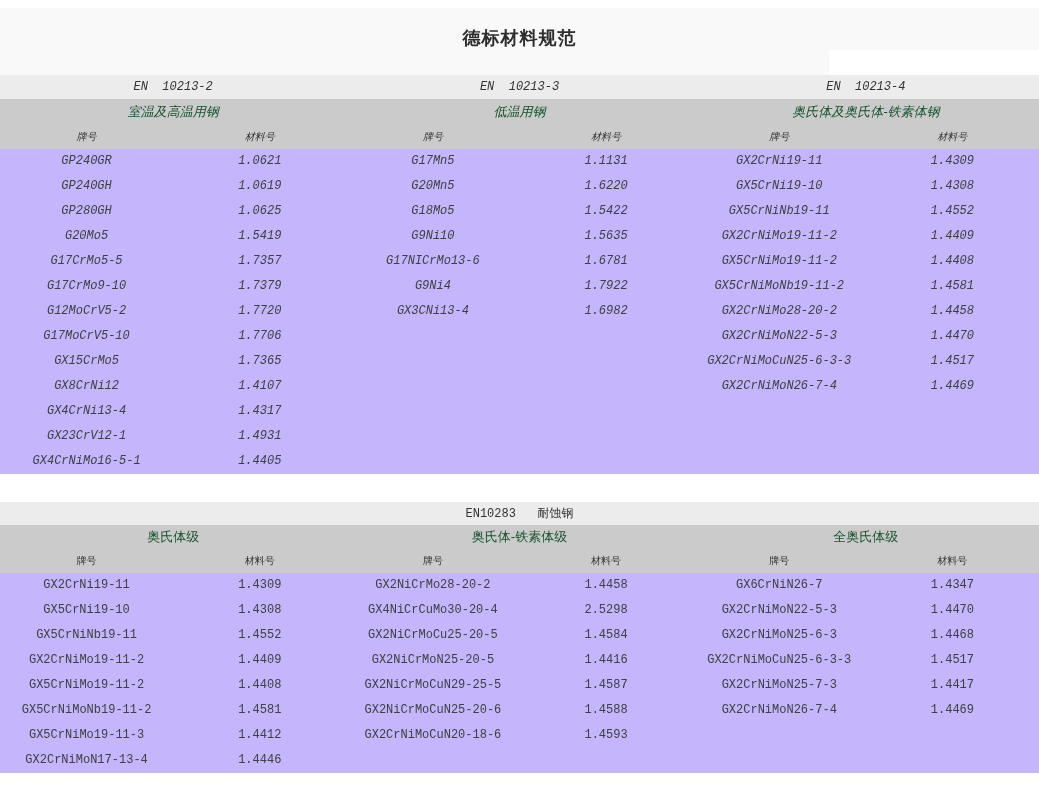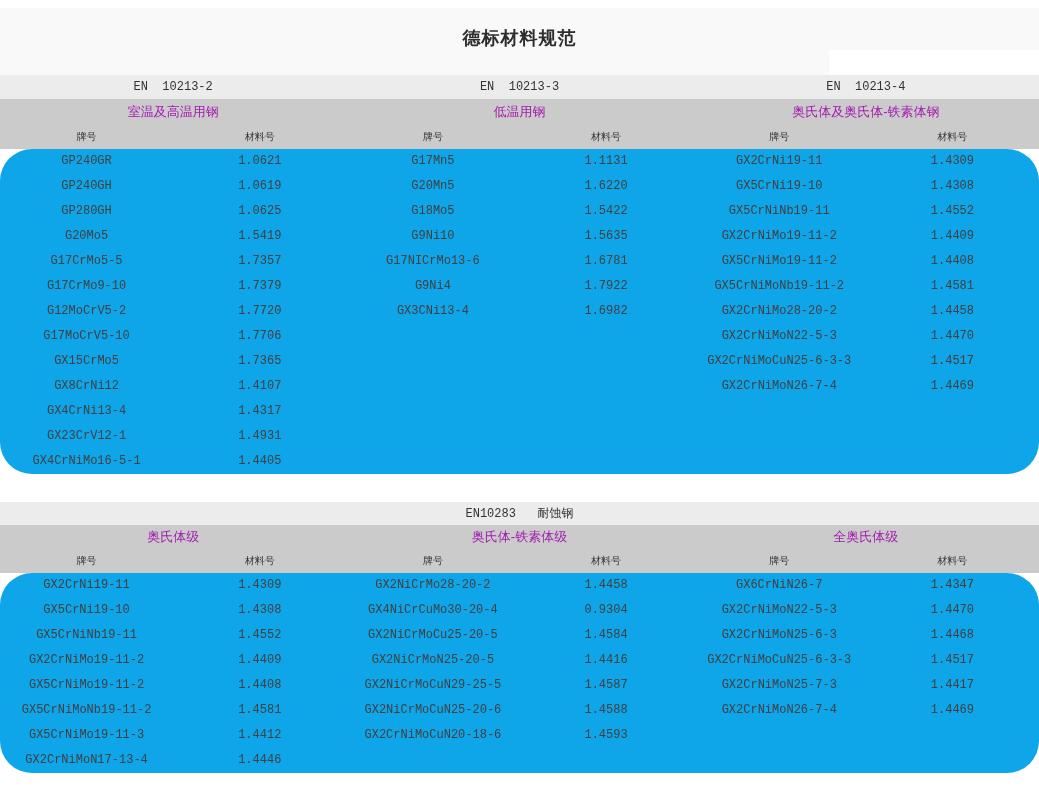--- a/index.html
+++ b/index.html
@@ -13,44 +13,44 @@
   
   .title-area { top:8px; height:67px; background:#f9f9f9; }
   .page-title {
     margin:7px; padding-top:11px; text-align:center;
     font-size:18px; font-weight:bold; color:#2d2d2d; letter-spacing:1px;
   }
   .white-box { position:absolute; left:829px; top:42px; width:210px; height:31px; background:#ffffff; }
 
   
   .section { left:0; width:1039px; }
-  .sec1 { top:75px; }
+  .sec1 { top:75px;font-style:italic; }
   .sec2 { top:502px; }
 
   .en-band { background:#ececec; display:flex; }
   .sec1 .en-band { height:24px; }
   .sec2 .en-band { height:23px; }
   .en-cell {
     flex:1; display:flex; align-items:center; justify-content:center;
     font-size:12px; color:#333333; white-space:pre;
     font-family:"Liberation Mono", "Liberation Sans", monospace;
   }
 
   .hdr-band { background:#cbcbcb; }
   .trow { display:flex; }
   .sec1 .trow { height:25px; }
   .sec2 .trow { height:24px; }
-  .t3 { flex:1; text-align:center; font-size:13px; color:#a21caf; }
+  .t3 { flex:1; text-align:center; font-size:13px; color:#14532d; }
   .sec1 .t3 { line-height:25px; }
   .sec2 .t3 { line-height:24px; }
   .t6 { width:16.6667%; text-align:center; font-size:10px; color:#333333; }
   .sec1 .t6 { line-height:25px; }
   .sec2 .t6 { line-height:24px; }
 
-  .data-band { background:#0ea5e9; display:flex; align-items:flex-start; overflow:hidden;border-radius:32px; }
+  .data-band { background:#c4b5fd; display:flex; align-items:flex-start; overflow:hidden; }
   .sec1 .data-band { height:325px; }
   .sec2 .data-band { height:200px; }
   .tcol { flex:1; }
   .drow { display:flex; height:25px; }
   .dcell {
     width:50%; text-align:center; line-height:25px; font-size:12px; color:#404040;
     font-family:"Liberation Mono", monospace; white-space:nowrap; overflow:hidden;
   }
   .gap { top:474px; height:28px; background:#ffffff; }
   .footer-strip { top:773px; height:20px; background:#ffffff; }
@@ -278,21 +278,21 @@
           <div class="dcell">1.4446</div>
         </div>
       </div>
       <div class="tcol">
         <div class="drow">
           <div class="dcell">GX2NiCrMo28-20-2</div>
           <div class="dcell">1.4458</div>
         </div>
           <div class="drow">
           <div class="dcell">GX4NiCrCuMo30-20-4</div>
-          <div class="dcell">0.9304</div>
+          <div class="dcell">2.5298</div>
         </div>
           <div class="drow">
           <div class="dcell">GX2NiCrMoCu25-20-5</div>
           <div class="dcell">1.4584</div>
         </div>
           <div class="drow">
           <div class="dcell">GX2NiCrMoN25-20-5</div>
           <div class="dcell">1.4416</div>
         </div>
           <div class="drow">

